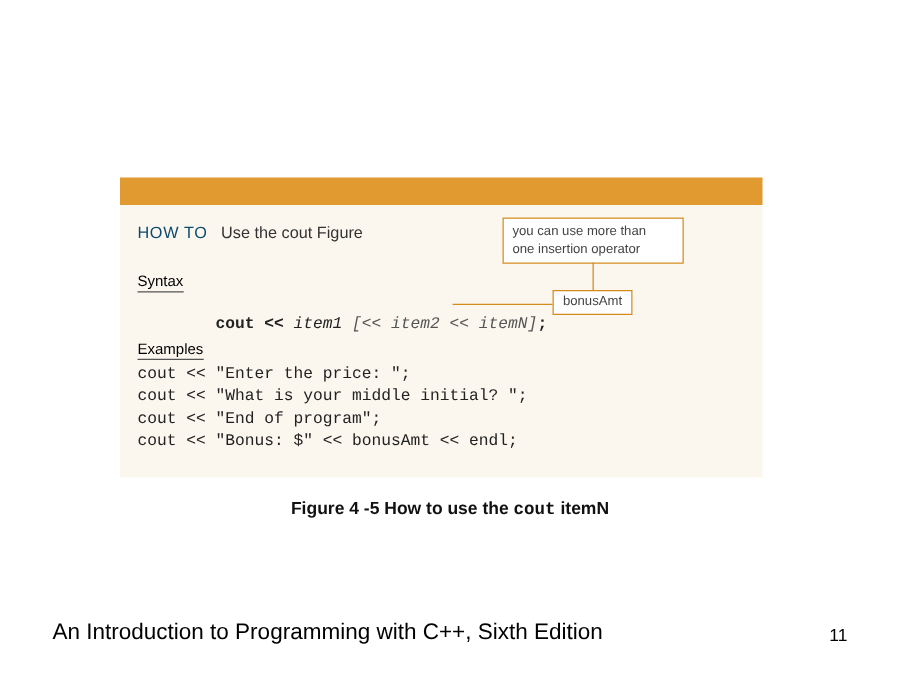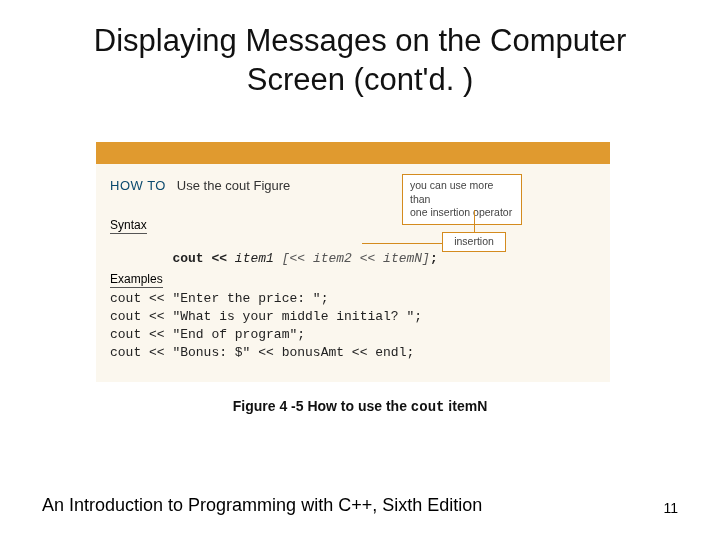--- a/index.html
+++ b/index.html
@@ -105,21 +105,21 @@
     font-family: Verdana, Geneva, sans-serif;
     font-size: 10.5px;
     color: #444;
     padding: 4px 7px;
     line-height: 1.3;
     box-sizing: border-box;
   }
   .tip-main {
     left: 306px;
     top: 10px;
-    width: 120px;
+    width: 145px;
   }
   .tip-semi {
     left: 346px;
     top: 68px;
     width: 64px;
     text-align: center;
     padding: 2px 4px;
   }
   .connector {
     position: absolute;
@@ -164,24 +164,20 @@
     bottom: 24px;
     font-size: 14px;
     color: #000;
   }
 </style>
 </head>
 <body>
 
 <div class="slide">
 
-  <div class="title">
-    <span>Displaying Messages on the Computer</span><br>
-    <span>Screen (cont'd. )</span>
-  </div>
 
   <div class="figure">
     <div class="orangebar"></div>
     <div class="panel">
 
       <div class="howto-line">
         <span class="howto-label">HOW TO</span>
         <span>&nbsp;</span>
         <span>Use the cout Figure</span>
       </div>
@@ -198,21 +194,21 @@
 <span>cout &lt;&lt; "What is your middle initial? ";</span>
 <span>cout &lt;&lt; "End of program";</span>
 <span>cout &lt;&lt; "Bonus: $" &lt;&lt; bonusAmt &lt;&lt; endl;</span></div>
 
       <div class="tipbox tip-main">
         <span>you can use more than</span><br>
         <span>one insertion operator</span>
       </div>
       <div class="connector conn-main-v"></div>
 
-      <div class="tipbox tip-semi">insertion</div>
+      <div class="tipbox tip-semi">bonusAmt</div>
       <div class="connector conn-semi-h"></div>
 
     </div>
   </div>
 
   <div class="caption">
     <span>Figure 4 -5 How to use the </span><span class="mono">cout</span><span> itemN</span>
   </div>
 
   <div class="footer-left">An Introduction to Programming with C++, Sixth Edition</div>

